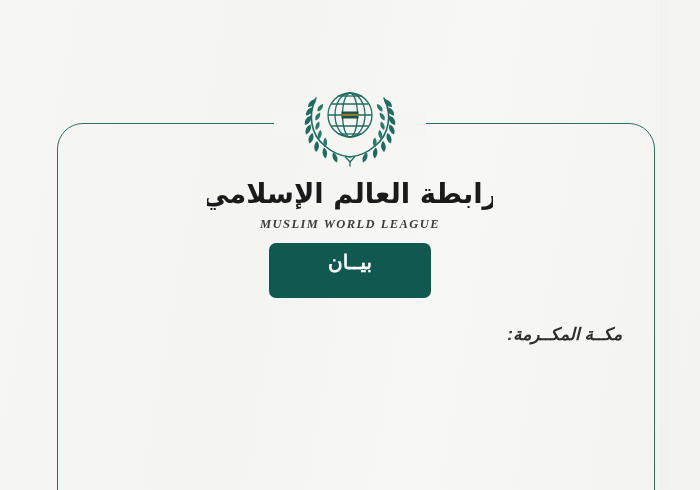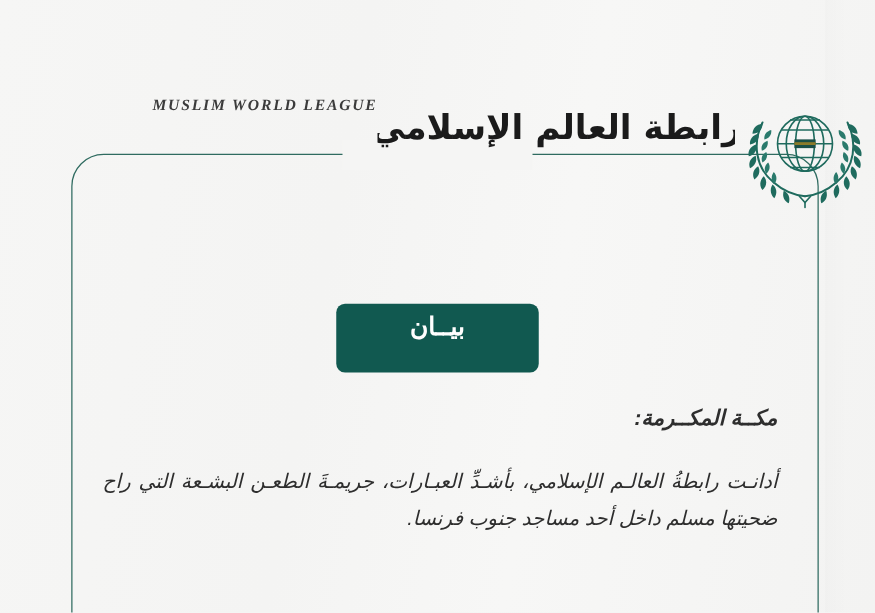--- a/index.html
+++ b/index.html
@@ -55,21 +55,22 @@
     background: #f5f5f4;
     pointer-events: none;
   }
 
   
   .logo-block {
     position: absolute;
     left: 0; right: 0;
     top: 78px;
     display: flex;
-    flex-direction: row;
+    flex-direction: column;
+    align-items: center;
   }
   .emblem {
     width: 112px;
     height: 92px;
     display: block;
   }
   .wordmark-ar {
     margin-top: 2px;
     height: 46px;
     display: block;
@@ -219,16 +220,15 @@
       <text x="230" y="50" text-anchor="middle" font-family="'DejaVu Sans', sans-serif" font-size="44" font-weight="bold" fill="#1b1b1b" direction="rtl">رابطة العالم الإسلامي</text>
     </svg>
 
     <div class="wordmark-en">MUSLIM WORLD LEAGUE</div>
   </div>
 
   <div class="badge">بيــان</div>
 
   <div class="body-copy">
     <p class="dateline">مكــة المكــرمة:</p>
-    <p class="para">أدانـت رابطةُ العالـم الإسلامي، بأشـدِّ العبـارات، جريمـةَ الطعـن البشـعة التي راح ضحيتها مسلم داخل أحد مساجد جنوب فرنسا.</p>
   </div>
 
 </div>
 
 </body></html>

